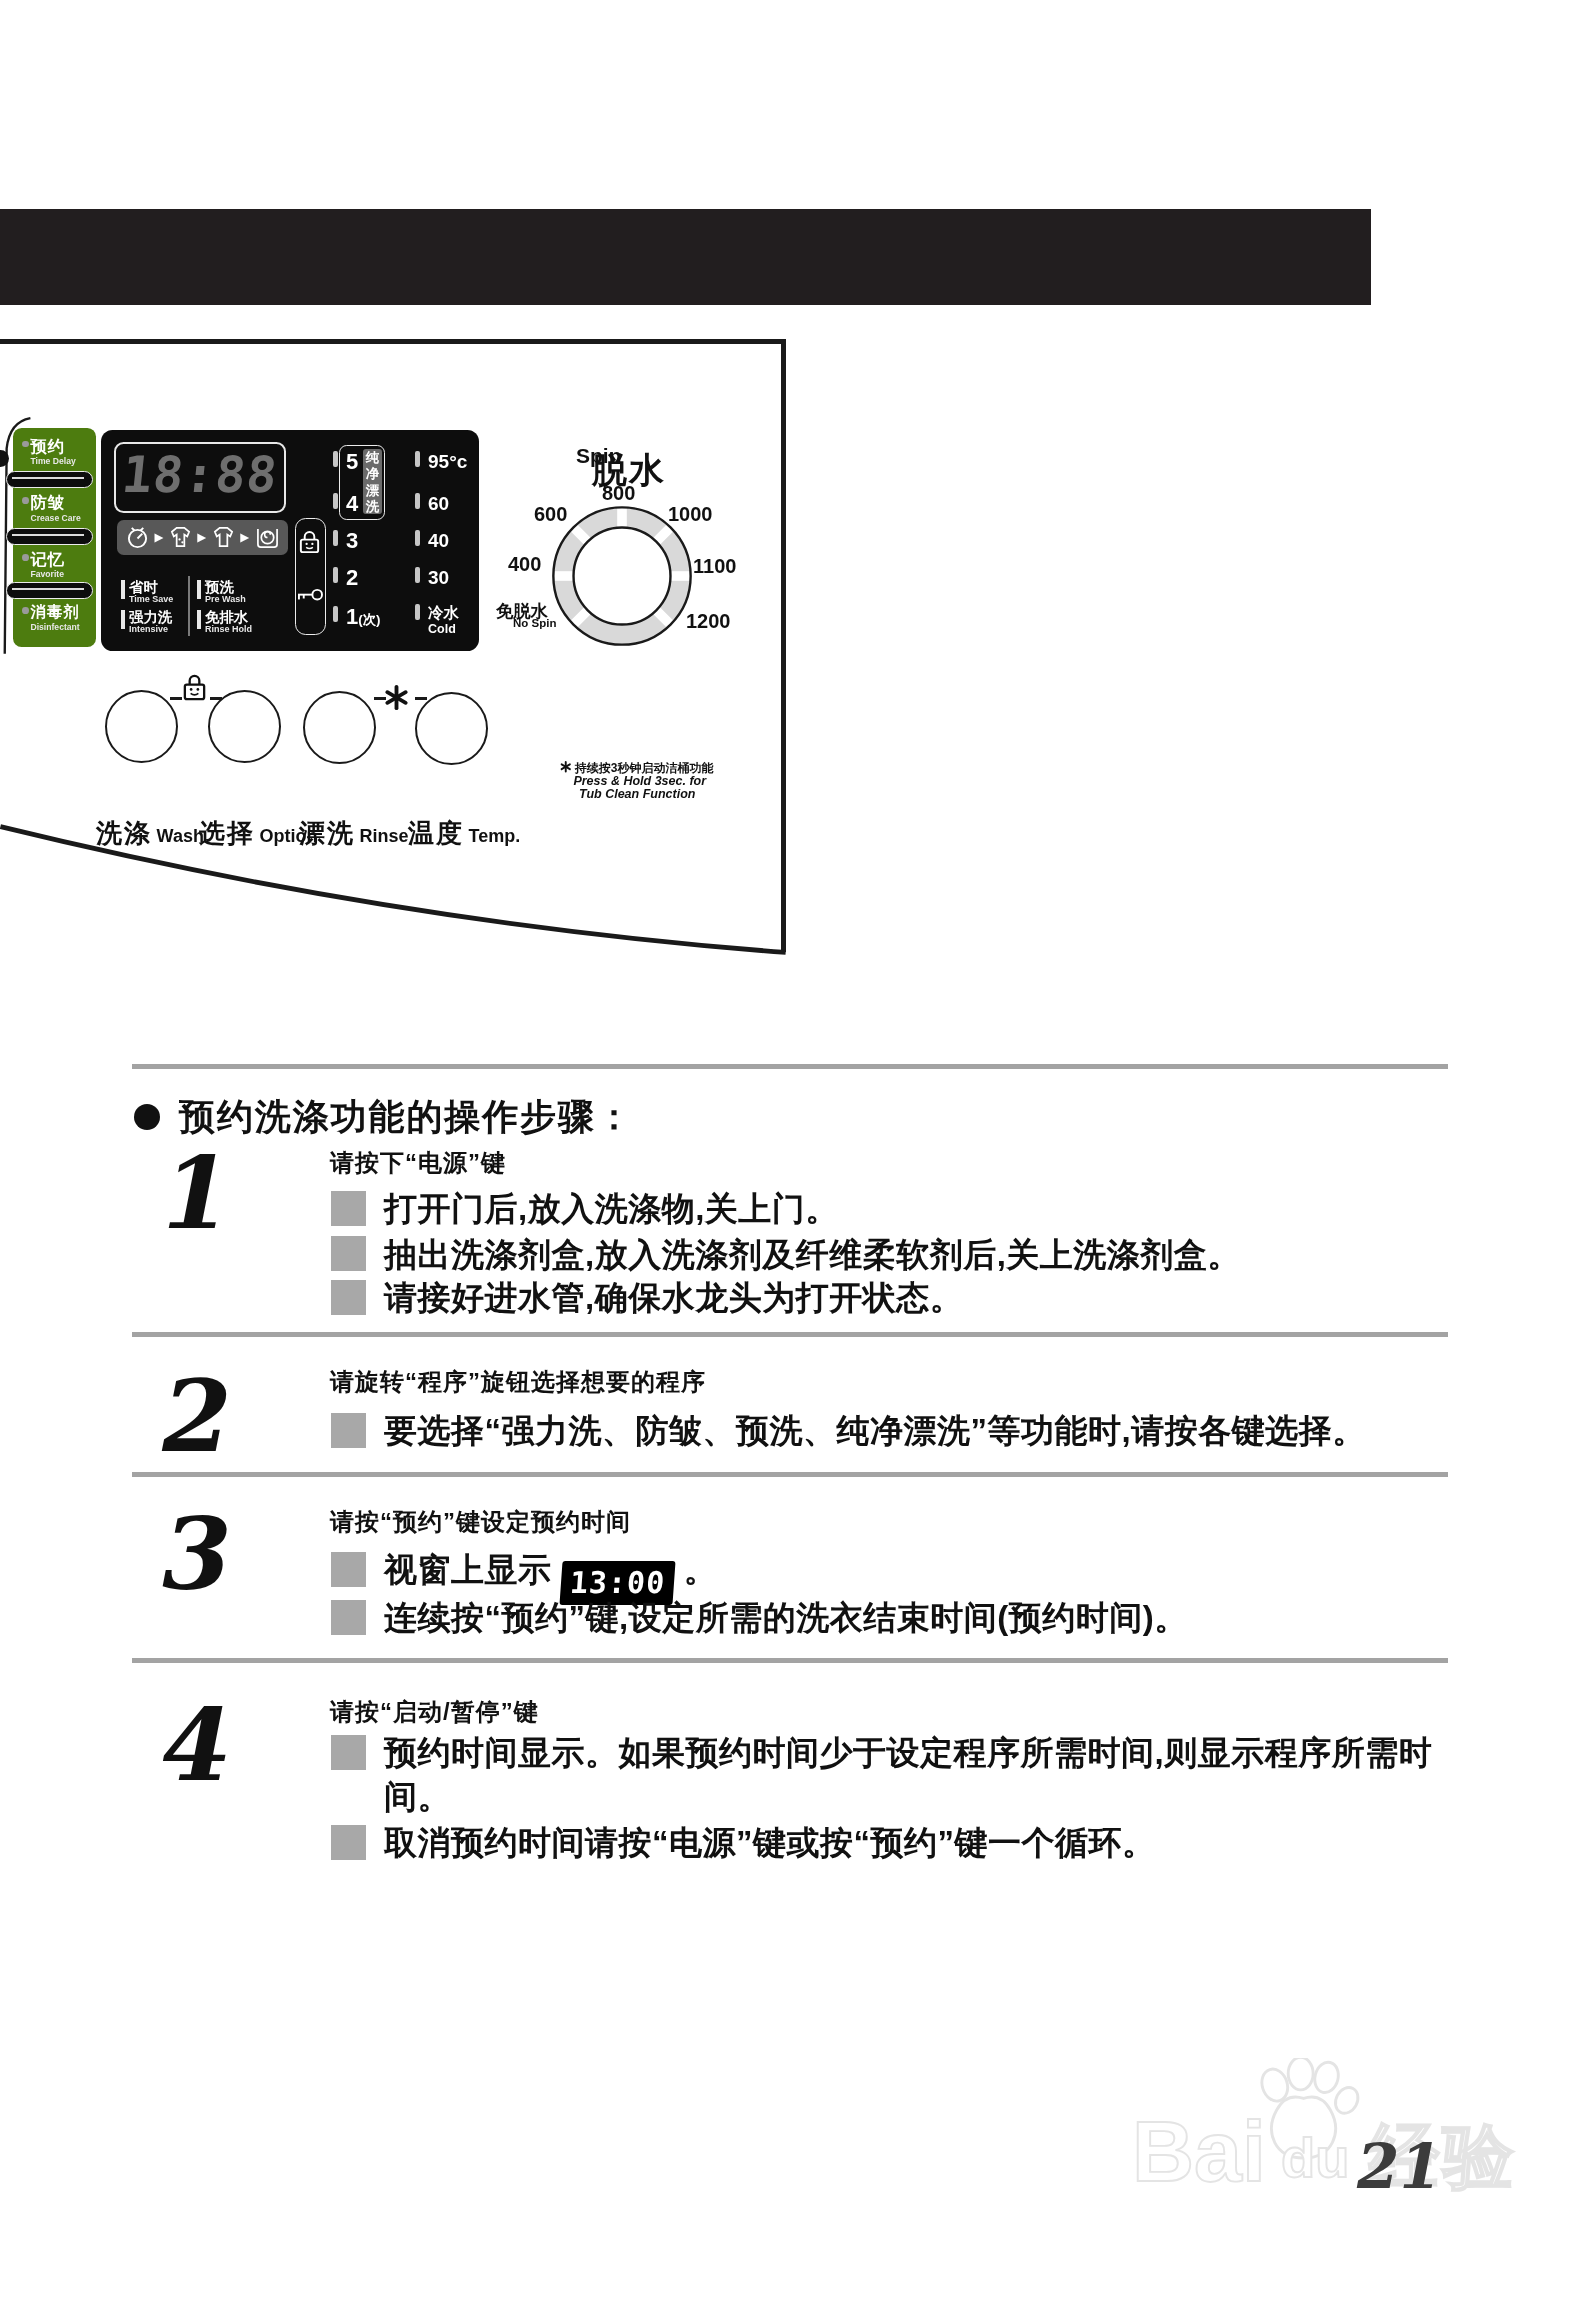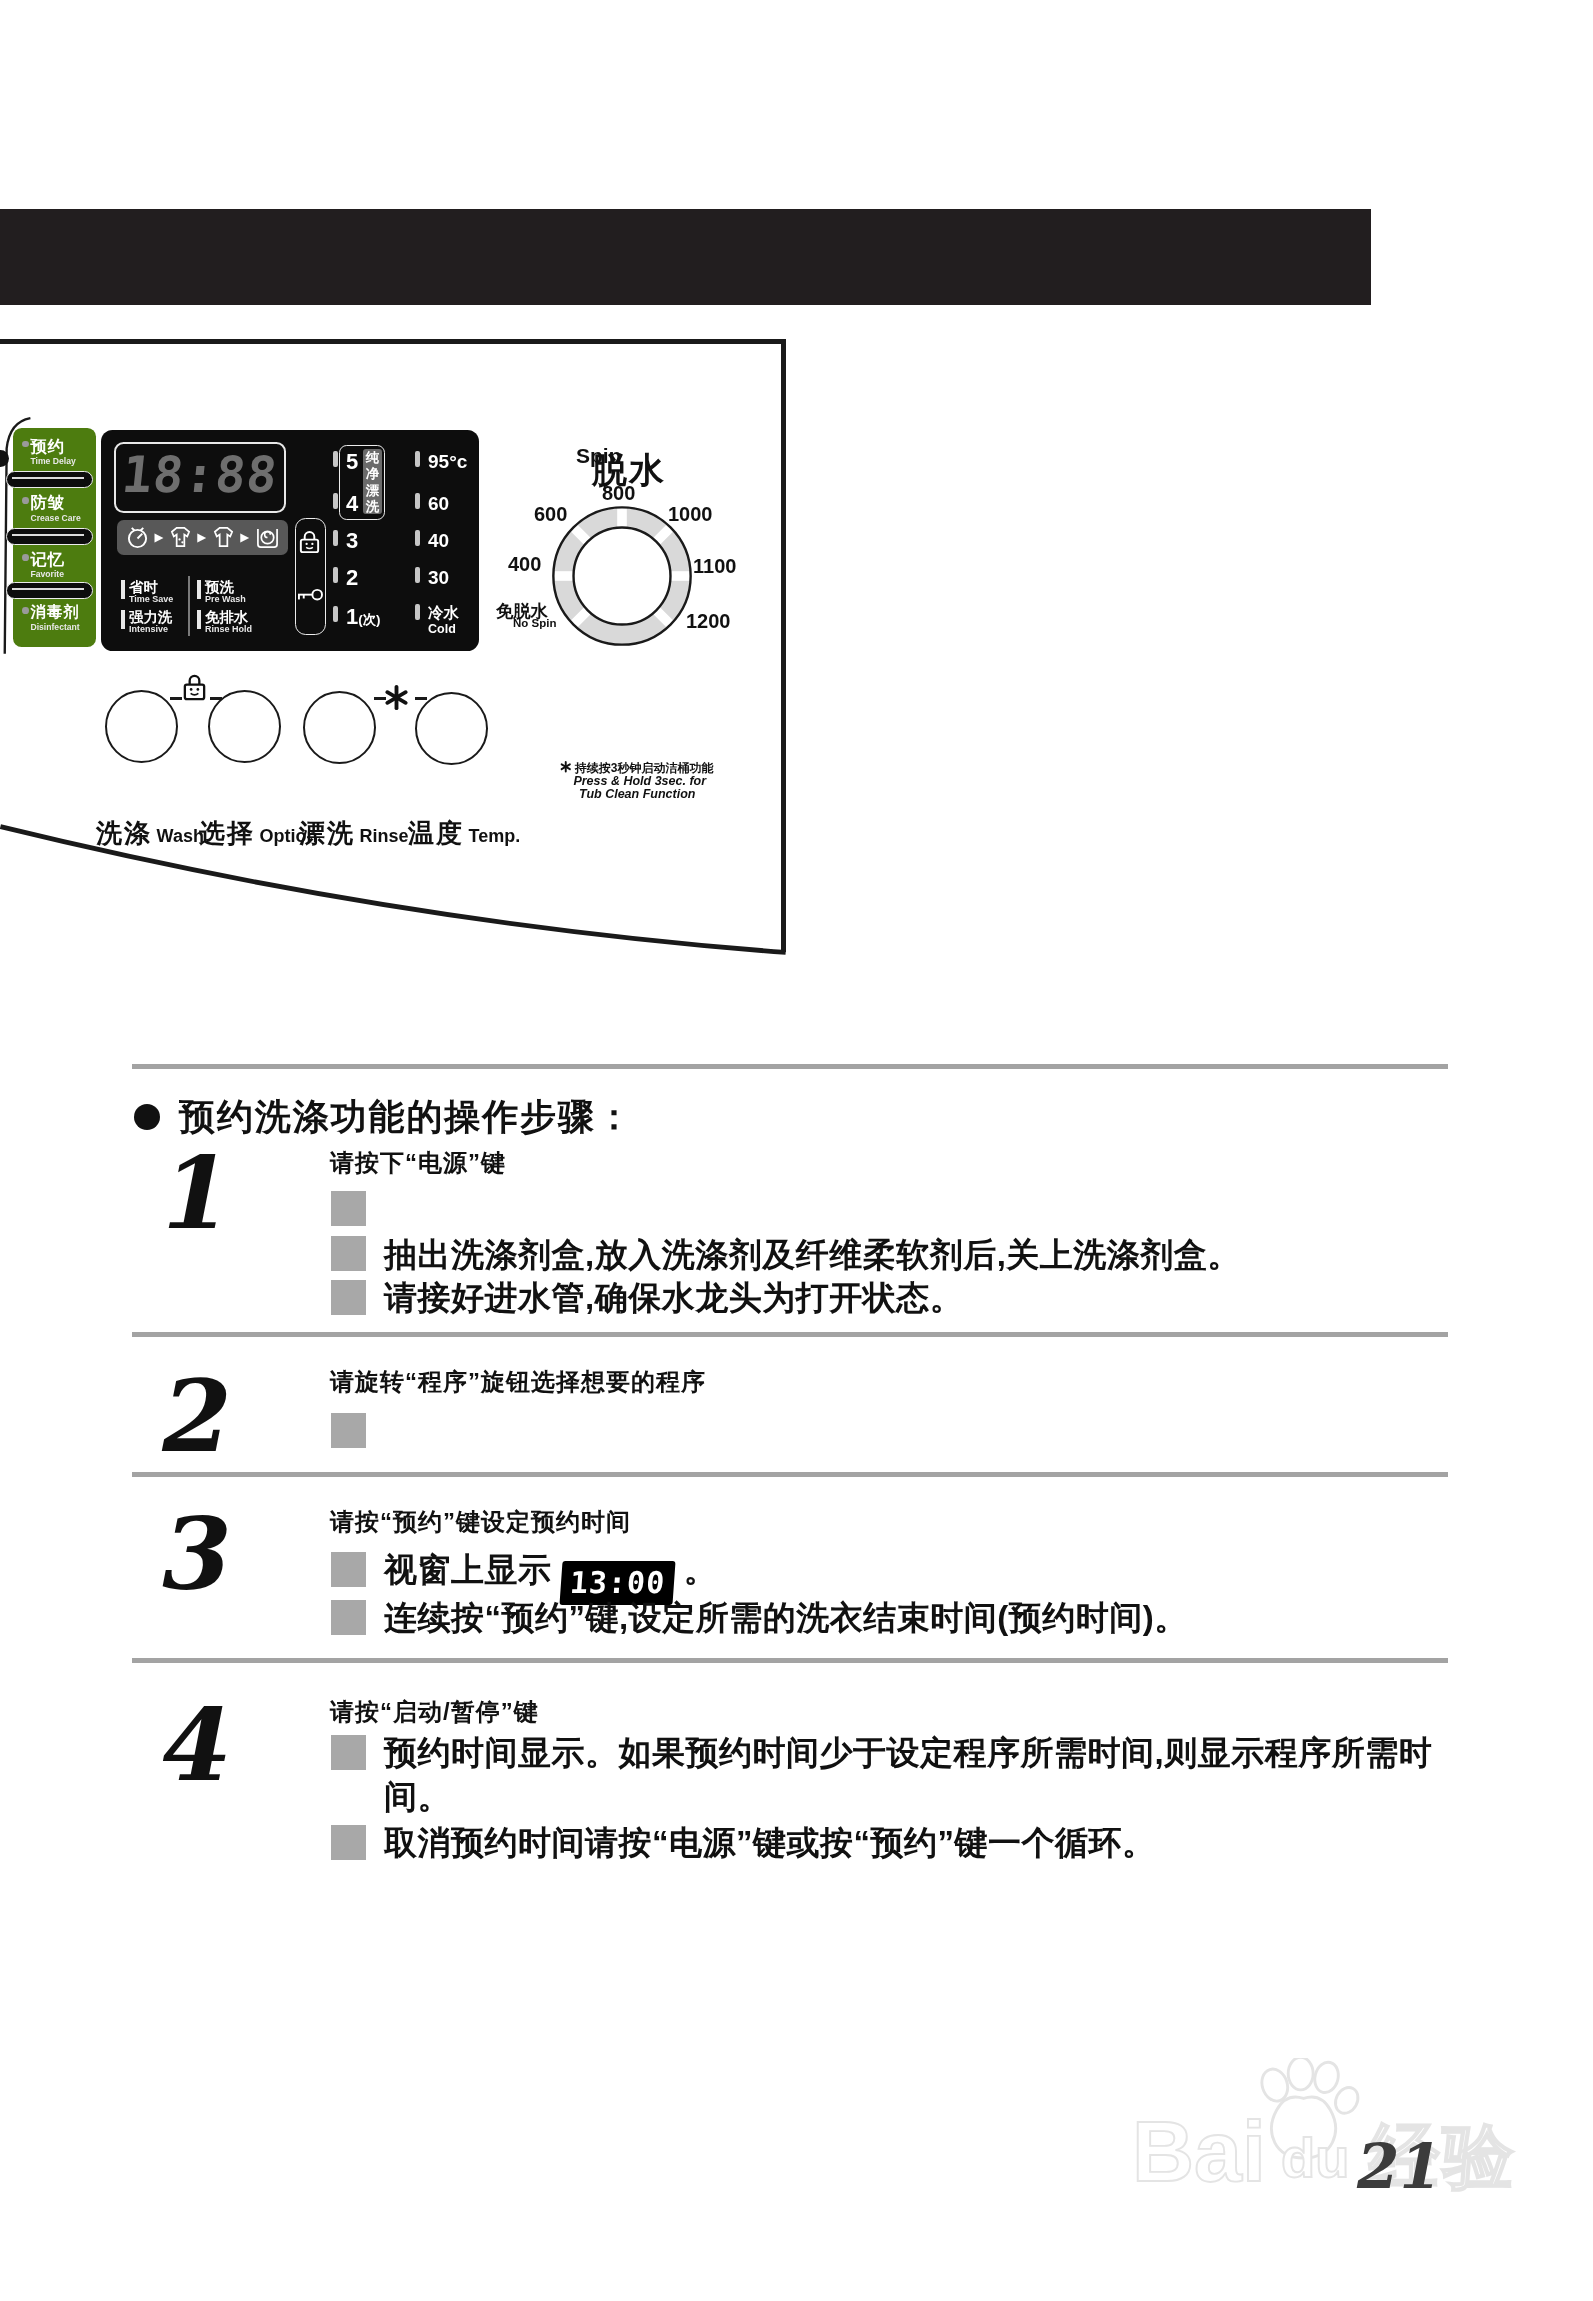--- a/index.html
+++ b/index.html
@@ -265,30 +265,32 @@
   <span class="abs" style="left:513px;top:617px;font-weight:bold;font-size:11.5px;">No Spin</span>
 
   <div class="rule" style="top:1064px;"></div>
 
   <div id="head-bullet" class="abs"></div>
   <div id="heading" class="abs">预约洗涤功能的操作步骤：</div>
 
   <div class="step-num" style="top:1145px;">1</div>
   <div class="step-title" style="top:1142px;">请按下“电源”键</div>
   <div class="sq" style="top:1191px;"></div>
+  <div class="btext" style="top:1187px;">打开门后,放入洗涤物,关上门。</div>
   <div class="sq" style="top:1236px;"></div>
   <div class="btext" style="top:1233px;">抽出洗涤剂盒,放入洗涤剂及纤维柔软剂后,关上洗涤剂盒。</div>
   <div class="sq" style="top:1280px;"></div>
   <div class="btext" style="top:1276px;">请接好进水管,确保水龙头为打开状态。</div>
 
   <div class="rule" style="top:1332px;"></div>
 
   <div class="step-num" style="top:1368px;">2</div>
   <div class="step-title" style="top:1361px;">请旋转“程序”旋钮选择想要的程序</div>
   <div class="sq" style="top:1413px;"></div>
+  <div class="btext" style="top:1409px;">要选择“强力洗、防皱、预洗、纯净漂洗”等功能时,请按各键选择。</div>
 
   <div class="rule" style="top:1472px;"></div>
 
   <div class="step-num" style="top:1506px;">3</div>
   <div class="step-title" style="top:1501px;">请按“预约”键设定预约时间</div>
   <div class="sq" style="top:1552px;"></div>
   <div class="btext" style="top:1548px;">
     <span>视窗上显示</span>
     <span class="mini-display">13:00</span>
     <span>。</span>

